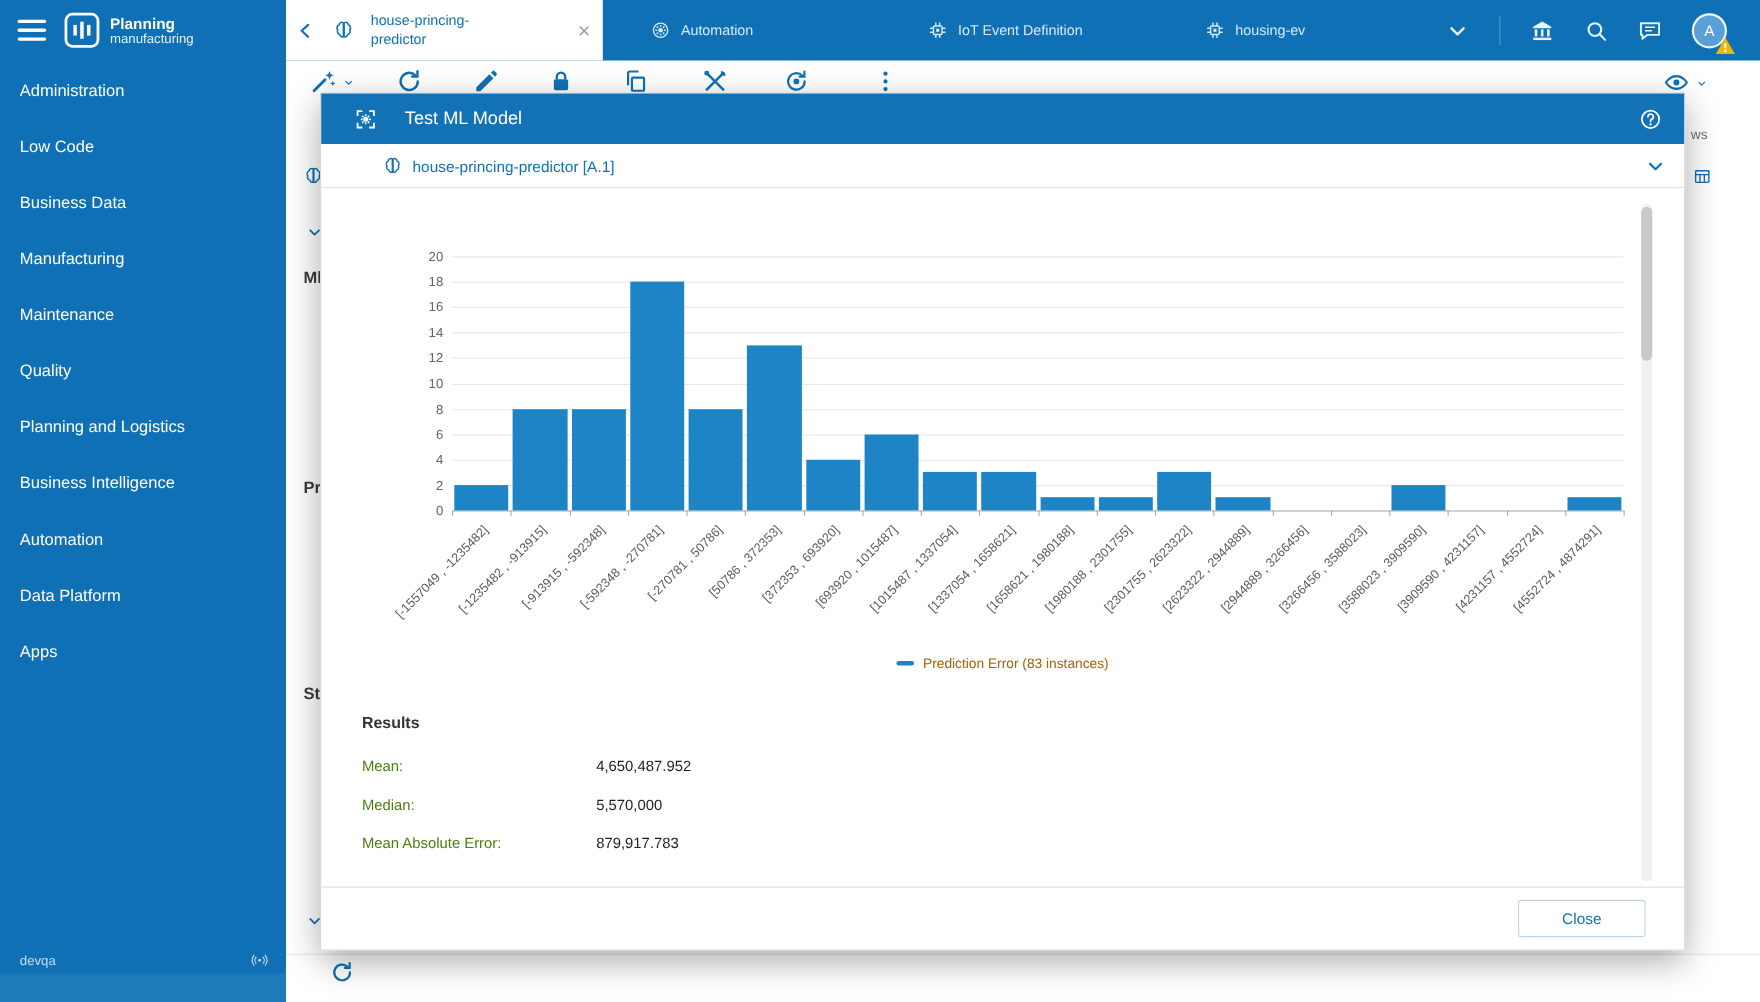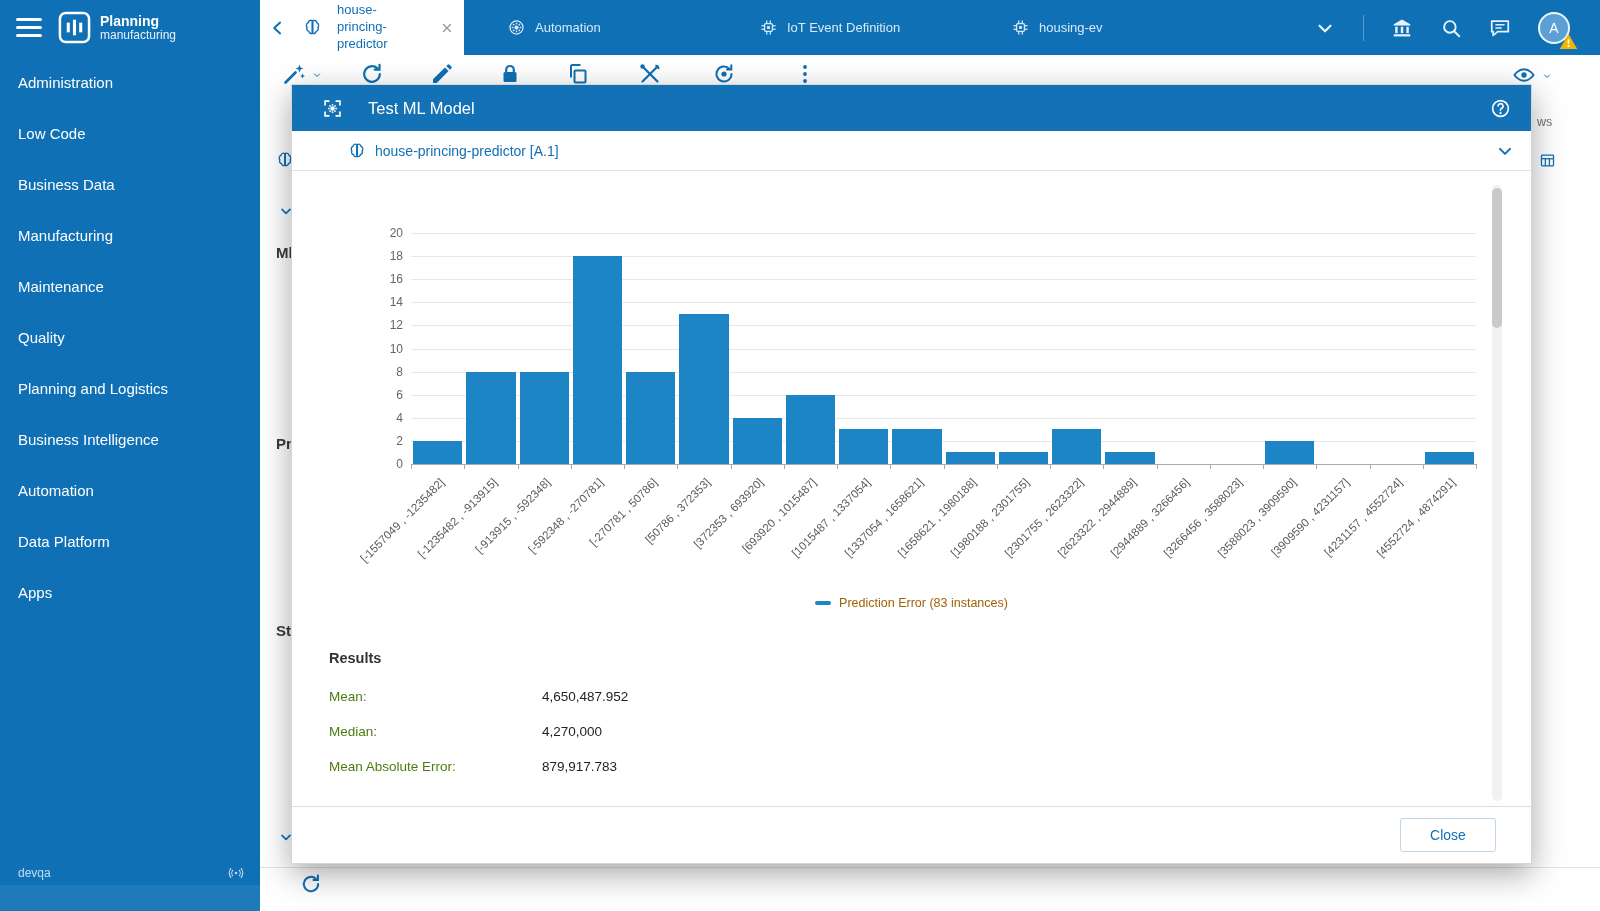--- a/index.html
+++ b/index.html
@@ -19,21 +19,21 @@
   .lt-bold { font-weight: bold; font-size: 14px; }
   .lt-light { font-size: 12px; font-weight: 300; opacity: .9; }
   .sb-nav { margin-top: 2px; }
   .nav-item { padding: 15px 18px; font-size: 15px; line-height: 21px; cursor: pointer; }
   .sb-footer { position: absolute; left: 0; right: 0; bottom: 30px; padding: 0 16px 0 18px; display: flex; align-items: center; justify-content: space-between; font-size: 12px; color: rgba(255,255,255,.75); }
   .sb-broadcast { width: 16px; height: 16px; color: rgba(255,255,255,.75); cursor: pointer; }
   .sb-strip { position: absolute; left: 0; right: 0; bottom: 0; height: 26px; background: rgba(255,255,255,.07); }
 
   
   #topbar { position: absolute; left: 260px; top: 0; width: 1340px; height: 55px; background: #0F70B5; display: flex; z-index: 4; }
-  .tab-active { width: 204px; background: #fff; display: flex; align-items: center; gap: 15px; padding: 0 10px 0 8px; cursor: pointer; }
+  .tab-active { width: 288px; background: #fff; display: flex; align-items: center; gap: 15px; padding: 0 10px 0 8px; cursor: pointer; }
   .tb-back { width: 20px; height: 20px; color: #0F70B5; flex: none; cursor: pointer; }
   .tab-brain { width: 19px; height: 19px; color: #0F70B5; flex: none; }
   .tab-active-label { flex: 1; color: #0F70B5; font-size: 13px; line-height: 1.3; }
   .tab-active-label span { display: block; }
   .tab-x { width: 14px; height: 14px; color: #8a98a5; flex: none; cursor: pointer; }
   .tabs { display: flex; }
   .tab { width: 252px; display: flex; align-items: center; gap: 10px; padding: 0 14px 0 44px; font-size: 13px; cursor: pointer; color: #D8EAF8; white-space: nowrap; overflow: hidden; }
   .tab [data-icon] { width: 17px; height: 17px; flex: none; }
   .tb-right { margin-left: auto; display: flex; align-items: center; gap: 27px; padding-right: 30px; }
   .tbr-icon { width: 22px; height: 22px; color: #E8F3FB; cursor: pointer; }
@@ -75,21 +75,21 @@
   .legend-marker { width: 16px; height: 4px; border-radius: 2px; background: #1D84C5; }
   .legend-label { font-size: 12.5px; color: #a16207; }
 
   .results { position: absolute; left: 37px; top: 565px; }
   .results-heading { font-size: 14.5px; font-weight: bold; color: #333; margin-bottom: 20px; }
   .result-row { display: flex; align-items: baseline; margin-bottom: 14px; font-size: 13.5px; line-height: 21px; }
   .res-label { width: 205px; text-align: left; color: #4d7c0f; }
   .res-value { margin-left: 8px; color: #1f1f1f; }
 
   .m-footer { position: absolute; left: 0; right: 0; bottom: 0; height: 57px; border-top: 1px solid #ddd; background: #fff; }
-  .close-btn { position: absolute; right: 35px; top: 11px; width: 96px; height: 34px; border: 1px solid #bfd4e6; border-radius: 3px; background: #fff; color: #0F70B5; font-size: 14px; font-family: inherit; cursor: pointer; }
+  .close-btn { position: absolute; right: 35px; top: 11px; width: 116px; height: 34px; border: 1px solid #bfd4e6; border-radius: 3px; background: #fff; color: #0F70B5; font-size: 14px; font-family: inherit; cursor: pointer; }
   .m-scroll-track { position: absolute; left: 1200px; top: 100px; width: 10px; height: 616px; background: #f1f1f1; border-radius: 5px; cursor: pointer; }
   .m-scroll-thumb { position: absolute; left: 1200px; top: 103px; width: 10px; height: 140px; background: #c9c9c9; border-radius: 5px; cursor: pointer; }
 </style>
 </head>
 <body>
 
 <div class="screen">
 
   <aside id="sidebar">
     <div class="sb-header">
@@ -504,21 +504,21 @@
 
     <div class="results">
       <div class="results-heading">Results</div>
       <div>
           <div class="result-row">
             <span class="res-label">Mean:</span>
             <span class="res-value">4,650,487.952</span>
           </div>
           <div class="result-row">
             <span class="res-label">Median:</span>
-            <span class="res-value">4,270,000</span>
+            <span class="res-value">5,570,000</span>
           </div>
           <div class="result-row">
             <span class="res-label">Mean Absolute Error:</span>
             <span class="res-value">879,917.783</span>
           </div>
         </div>
     </div>
 
     <div class="m-footer">
       <button class="close-btn">Close</button>

